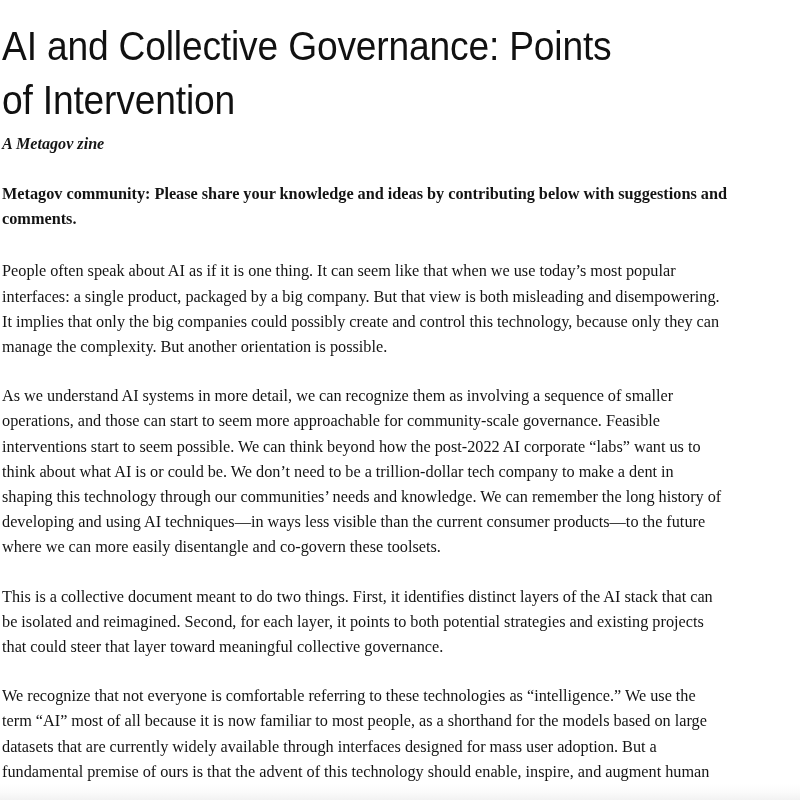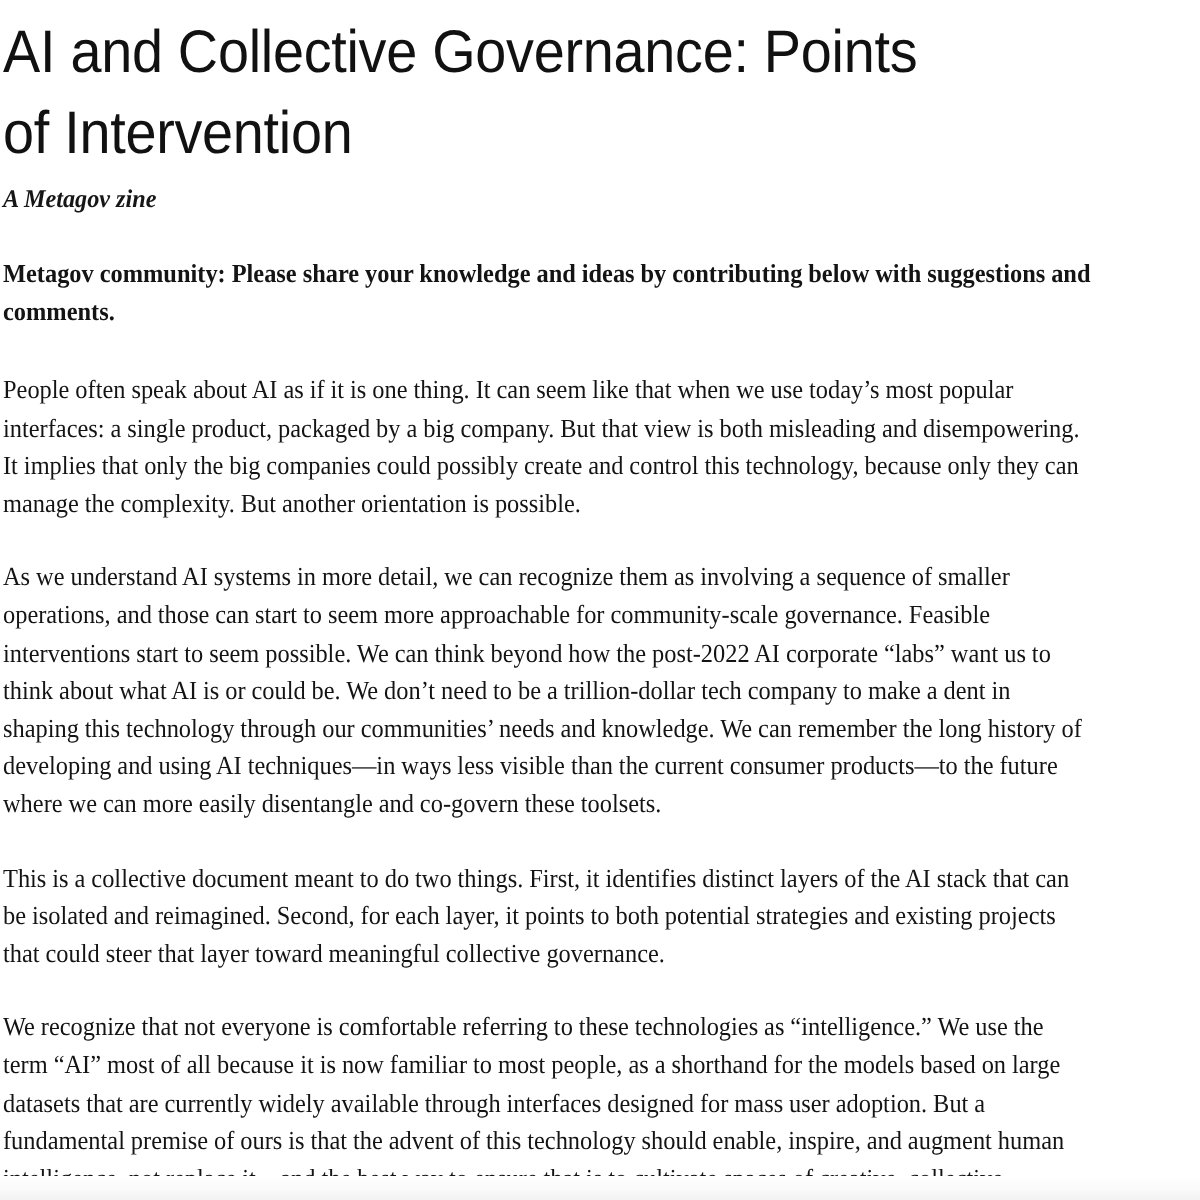--- a/index.html
+++ b/index.html
@@ -15,21 +15,21 @@
     color: #151515;
     -webkit-font-smoothing: antialiased;
   }
 
   .page {
     position: relative;
     width: 800px;
     height: 800px;
     background: #ffffff;
     box-sizing: border-box;
-    padding: 8px 22px 0 2px;
+    padding: 19px 22px 0 2px;
   }
 
   
   .doc-title {
     font-family: "Liberation Sans", "DejaVu Sans", sans-serif;
     font-size: 40px;
     font-weight: 400;
     line-height: 54px;
     letter-spacing: -0.2px;
     color: #111111;

